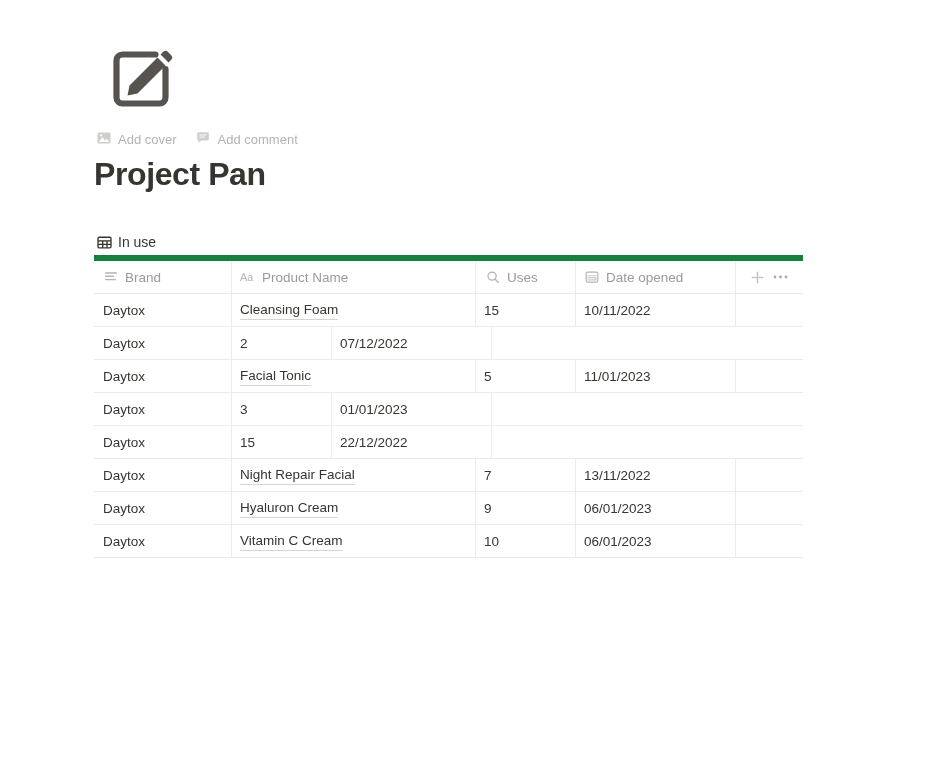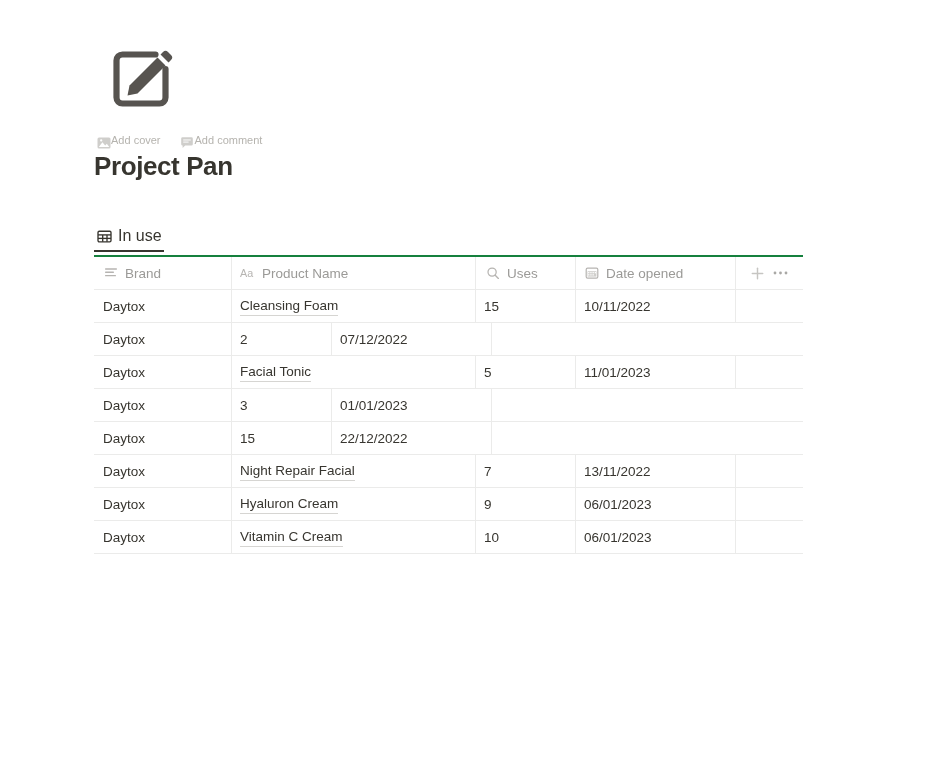--- a/index.html
+++ b/index.html
@@ -38,65 +38,66 @@
     position: absolute;
     left: 96px;
     top: 130px;
     display: flex;
     align-items: center;
     gap: 19px;
     height: 20px;
   }
   .meta-action {
     display: flex;
-    align-items: flex-end;
+    align-items: flex-start;
+    gap: 7px;
     color: #b5b3ae;
-    font-size: 11px;
+    font-size: 13px;
     line-height: 20px;
     cursor: pointer;
     user-select: none;
     white-space: nowrap;
   }
   .meta-action .mi {
     display: inline-flex;
     width: 15px;
     height: 15px;
     align-items: center;
     justify-content: center;
   }
 
   
   .page-title {
     position: absolute;
     left: 94px;
-    top: 142px;
-    font-size: 26px;
+    top: 150px;
+    font-size: 32px;
     font-weight: bold;
     letter-spacing: -0.4px;
     color: #37352f;
     line-height: 48px;
     white-space: nowrap;
   }
 
   
   .view-tabs {
     position: absolute;
     left: 94px;
     top: 222px;
     height: 33px;
     display: flex;
     align-items: flex-start;
   }
   .view-tab {
     display: flex;
-    align-items: center;
+    align-items: flex-end;
     gap: 6px;
     height: 28px;
-    padding: 0 2px 0 2px;
-    font-size: 16px;
+    padding: 0 2px 8px 2px;
+    font-size: 14px;
     color: #37352f;
     cursor: pointer;
     user-select: none;
     position: relative;
     white-space: nowrap;
   }
   .view-tab.active {
     border-bottom: 2px solid #37352f;
   }
   .view-tab .ti {
@@ -106,21 +107,21 @@
     align-items: center;
     justify-content: center;
   }
 
   
   .db-table {
     position: absolute;
     left: 94px;
     top: 255px;
     width: 709px;
-    border-top: 2px solid #15803d;
+    border-top: 6px solid #15803d;
   }
   .db-row {
     display: flex;
     height: 33px;
     border-bottom: 1px solid #ebebea;
     box-sizing: border-box;
   }
   .db-row.header {
     height: 33px;
   }

